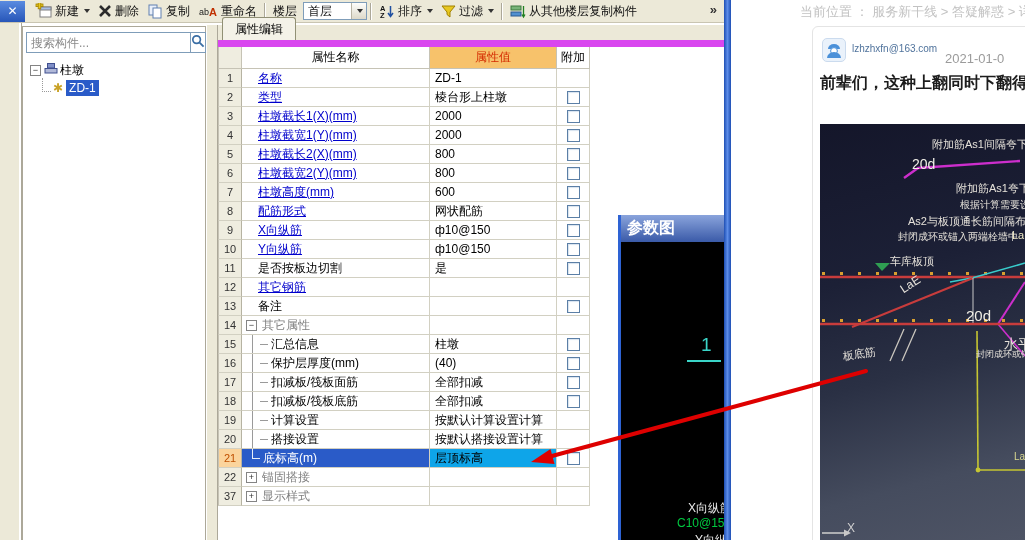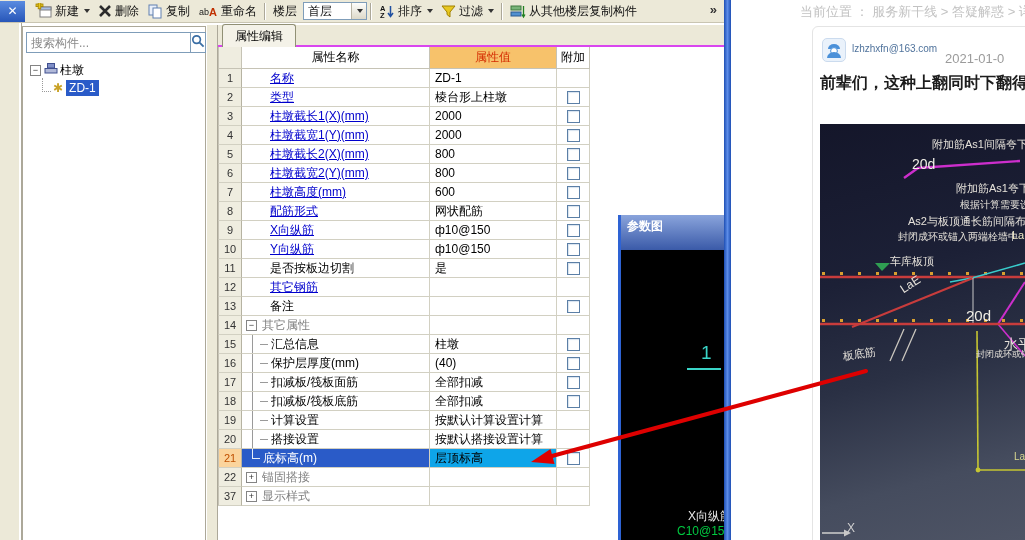--- a/index.html
+++ b/index.html
@@ -45,36 +45,36 @@
   .dot-elbow { width:9px; height:14px; border-left:1px dotted #999; border-bottom:1px dotted #999;
                margin:0 2px 7px 3px; }
   .gear { color:#C9A227; font-size:12px; margin-right:3px; }
   .sel-node { background:#2A5BC8; color:#fff; padding:1px 3px; }
 
   .splitter { position:absolute; left:206px; top:25px; width:12px; height:515px; background:#ECE9D8;
               border-left:1px solid #fff; border-right:1px solid #ACA899; }
 
   
   .main { position:absolute; left:218px; top:25px; width:507px; height:515px; background:#fff; }
-  .tabbar { height:22px; background:#ECE9D8; border-bottom:2px solid #d946ef; display:flex; align-items:center; }
+  .tabbar { height:22px; background:#ECE9D8; border-bottom:7px solid #d946ef; display:flex; align-items:flex-end; }
   .tab { margin-left:4px; padding:3px 12px 2px 12px; background:#F4F2E8; border:1px solid #919075;
          border-bottom:none; border-radius:3px 3px 0 0; font-size:12px; }
   .ptable { position:absolute; left:0; top:22px; width:372px; }
   .phead { display:flex; height:22px; font-size:12px; }
   .phead > div { border-right:1px solid #C6C3B5; border-bottom:1px solid #C6C3B5;
                  display:flex; align-items:center; justify-content:center; background:#fff; }
   .ph-num { width:24px; background:#EFEDE0 !important; border-left:1px solid #C6C3B5; }
   .ph-name { width:188px; }
   .ph-value { width:127px; background:#F7C26B !important; color:#D42B00; }
   .ph-extra { width:33px; }
   .prow { display:flex; height:19px; font-size:12px; }
   .pcell { border-right:1px solid #D2D0C2; border-bottom:1px solid #D2D0C2; display:flex; align-items:center; overflow:hidden; }
   .pnum { width:24px; justify-content:center; background:#EFEDE0; color:#333; font-size:11px;
           border-left:1px solid #C6C3B5; border-right:1px solid #B6B3A2; }
-  .pname { width:188px; padding-left:28px; white-space:nowrap; }
+  .pname { width:188px; padding-left:16px; white-space:nowrap; }
   .pvalue { width:127px; padding-left:5px; white-space:nowrap; }
   .pextra { width:33px; justify-content:center; }
   .style-link { color:#0000CC; text-decoration:underline; }
   .style-plain { color:#000; }
   .style-group { color:#808080; }
   .style-child { color:#000; }
   .pname.has-prefix { padding-left:4px; }
   .gbox { width:11px; height:11px; border:1px solid #848484; background:#fff; font-size:9px; line-height:9px;
           text-align:center; color:#333; margin-right:5px; flex:none; }
   .tee { width:8px; height:19px; border-left:1px solid #9a9a9a; flex:none; margin-left:6px; }
@@ -84,22 +84,22 @@
   .cb { width:13px; height:13px; background:#fff; border:1px solid #5B7FA6; box-shadow:inset 1px 1px 1px #D7E3EF; }
   .prow.selected .pnum { background:#FBD49C; color:#C05000; }
   .prow.selected .pname { background:#2A5BC8; }
   .prow.selected .pname span { color:#fff; text-decoration:none; }
   .prow.selected .elbow { border-color:#E8EEF8; }
   .prow.selected .pvalue { background:#0ea5e9; }
 
   
   .param { position:absolute; left:618px; top:215px; width:108px; height:325px; z-index:30;
            border-left:3px solid #2E63D4; }
-  .param-title { height:35px; background:linear-gradient(180deg,#8AA4DC,#3A5AA8); color:#fff;
-                 font-size:12px; font-weight:bold; padding:3px 0 0 6px; }
+  .param-title { height:27px; background:linear-gradient(180deg,#8AA4DC,#3A5AA8); color:#fff;
+                 font-size:16px; font-weight:bold; padding:3px 0 0 6px; }
   .param-body { position:relative; width:105px; height:305px; background:#000; overflow:hidden; }
   .p-dim { position:absolute; left:80px; top:92px; color:#3AD5C8; font-size:19px; }
   .p-dim-line { position:absolute; left:66px; top:118px; width:34px; height:2px; background:#3AD5C8; }
   .p-xbar { position:absolute; left:67px; top:258px; color:#E8E8E8; font-size:12px; white-space:nowrap; }
   .p-xspec { position:absolute; left:56px; top:274px; color:#00C840; font-size:12px; white-space:nowrap; }
   .p-ybar { position:absolute; left:74px; top:290px; color:#E8E8E8; font-size:12px; white-space:nowrap; }
 
   .win-border { position:absolute; left:724px; top:0; width:7px; height:540px; z-index:35;
                 background:linear-gradient(90deg,#1E4FB4,#5C8CE8,#1E4FB4); }
 

